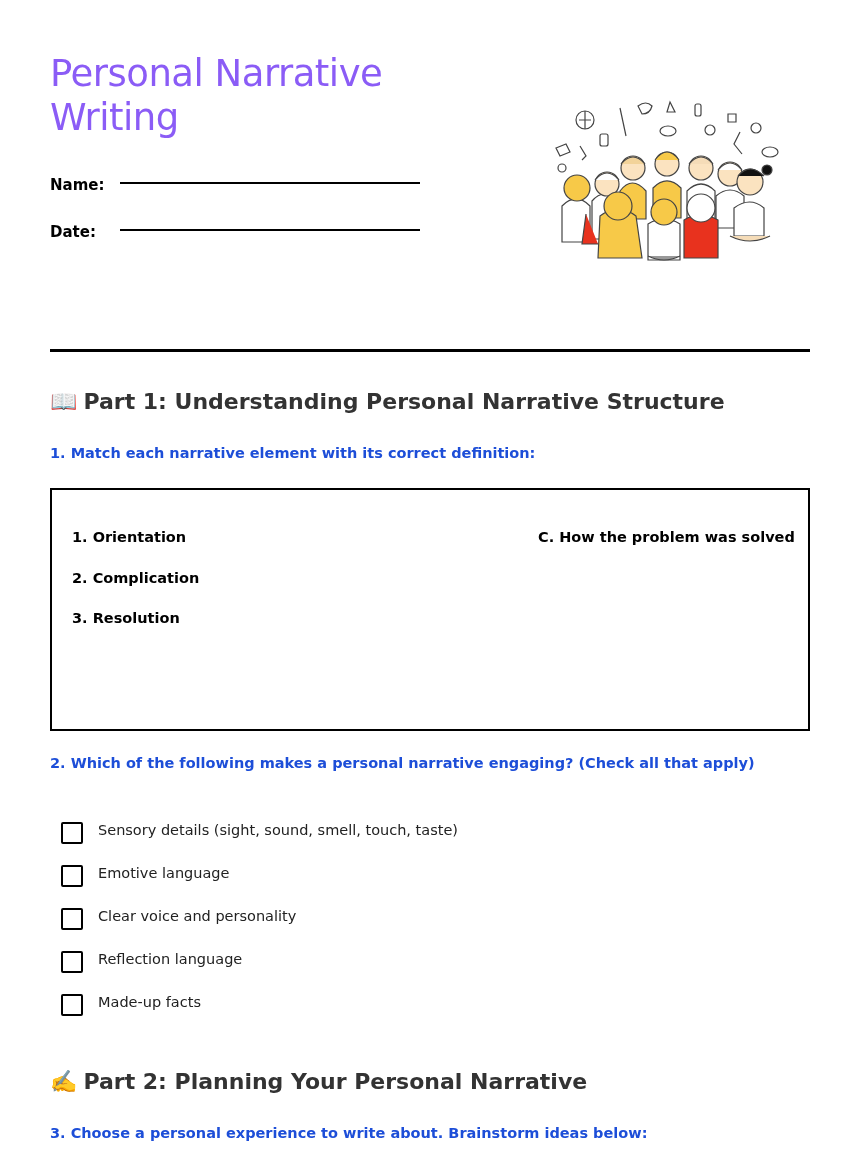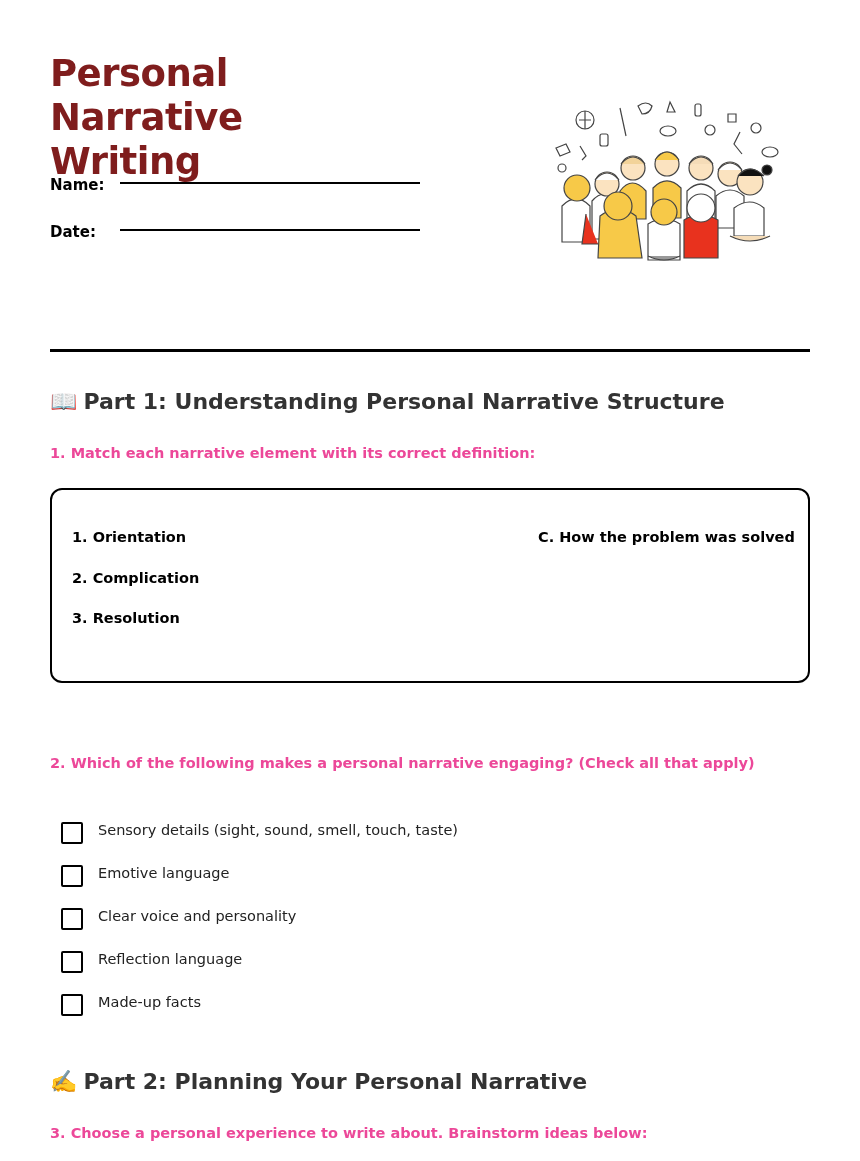--- a/index.html
+++ b/index.html
@@ -2,42 +2,42 @@
 <html><head>
   <meta charset="utf-8">
   <style>
     * { box-sizing: border-box; margin: 0; padding: 0; }
     html, body { width: 860px; height: 1161px; overflow: hidden; background: #ffffff; }
     body { font-family: "DejaVu Sans", sans-serif; color: #000; position: relative; }
 
     .header { position: absolute; left: 50px; top: 52px; width: 380px; }
     .title {
       font-family: "DejaVu Sans", sans-serif;
-      font-weight: bold; font-size: 37px; line-height: 44px;
-      color: #7f1d1d; letter-spacing: -0.5px;
+      font-weight: normal; font-size: 37px; line-height: 44px;
+      color: #8b5cf6; letter-spacing: -0.5px;
     }
     .field-row { position: absolute; left: 50px; width: 380px; height: 30px; }
     .field-label { position: absolute; left: 0; top: 11px; font-weight: bold; font-size: 15px; color: #000; }
     .field-line { position: absolute; left: 70px; width: 300px; top: 17px; height: 0; border-bottom: 2px solid #000; }
 
     .illustration { position: absolute; left: 550px; top: 96px; width: 234px; height: 172px; }
 
     .divider { position: absolute; left: 50px; top: 349px; width: 760px; height: 3px; background: #000; }
 
     .section-heading {
       position: absolute; left: 50px;
       font-weight: bold; font-size: 22px; color: #333333; white-space: nowrap;
     }
     .section-heading .emoji { font-size: 22px; margin-right: 6px; }
 
-    .question { position: absolute; left: 50px; font-weight: bold; font-size: 14.5px; color: #ec4899; white-space: nowrap; }
+    .question { position: absolute; left: 50px; font-weight: bold; font-size: 14.5px; color: #1d4ed8; white-space: nowrap; }
 
     .match-box {
-      position: absolute; left: 50px; top: 488px; width: 760px; height: 195px;
-      border: 2px solid #000; border-radius: 12px;
+      position: absolute; left: 50px; top: 488px; width: 760px; height: 243px;
+      border: 2px solid #000; border-radius: 0;
     }
     .match-col { position: absolute; top: 38px; }
     .match-col.left { left: 20px; }
     .match-col.right { left: 486px; }
     .match-item { font-weight: bold; font-size: 14.5px; height: 40.7px; line-height: 18px; white-space: nowrap; }
 
     .checklist { position: absolute; left: 61px; top: 821px; }
     .check-item { position: relative; height: 43px; }
     .checkbox {
       position: absolute; left: 0; top: 1px; width: 22px; height: 22px;

